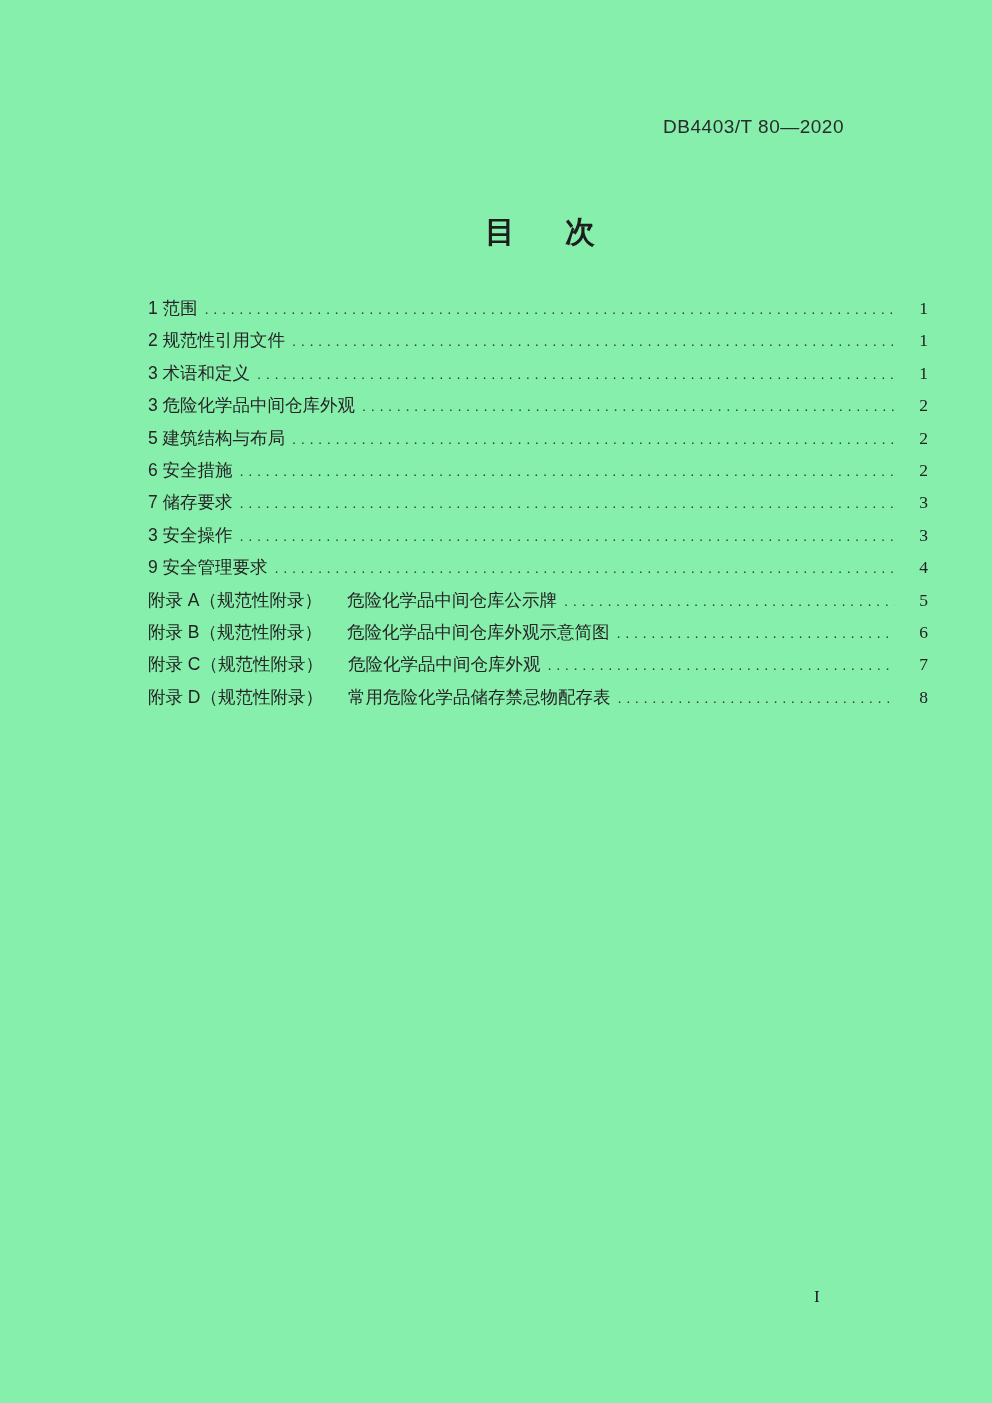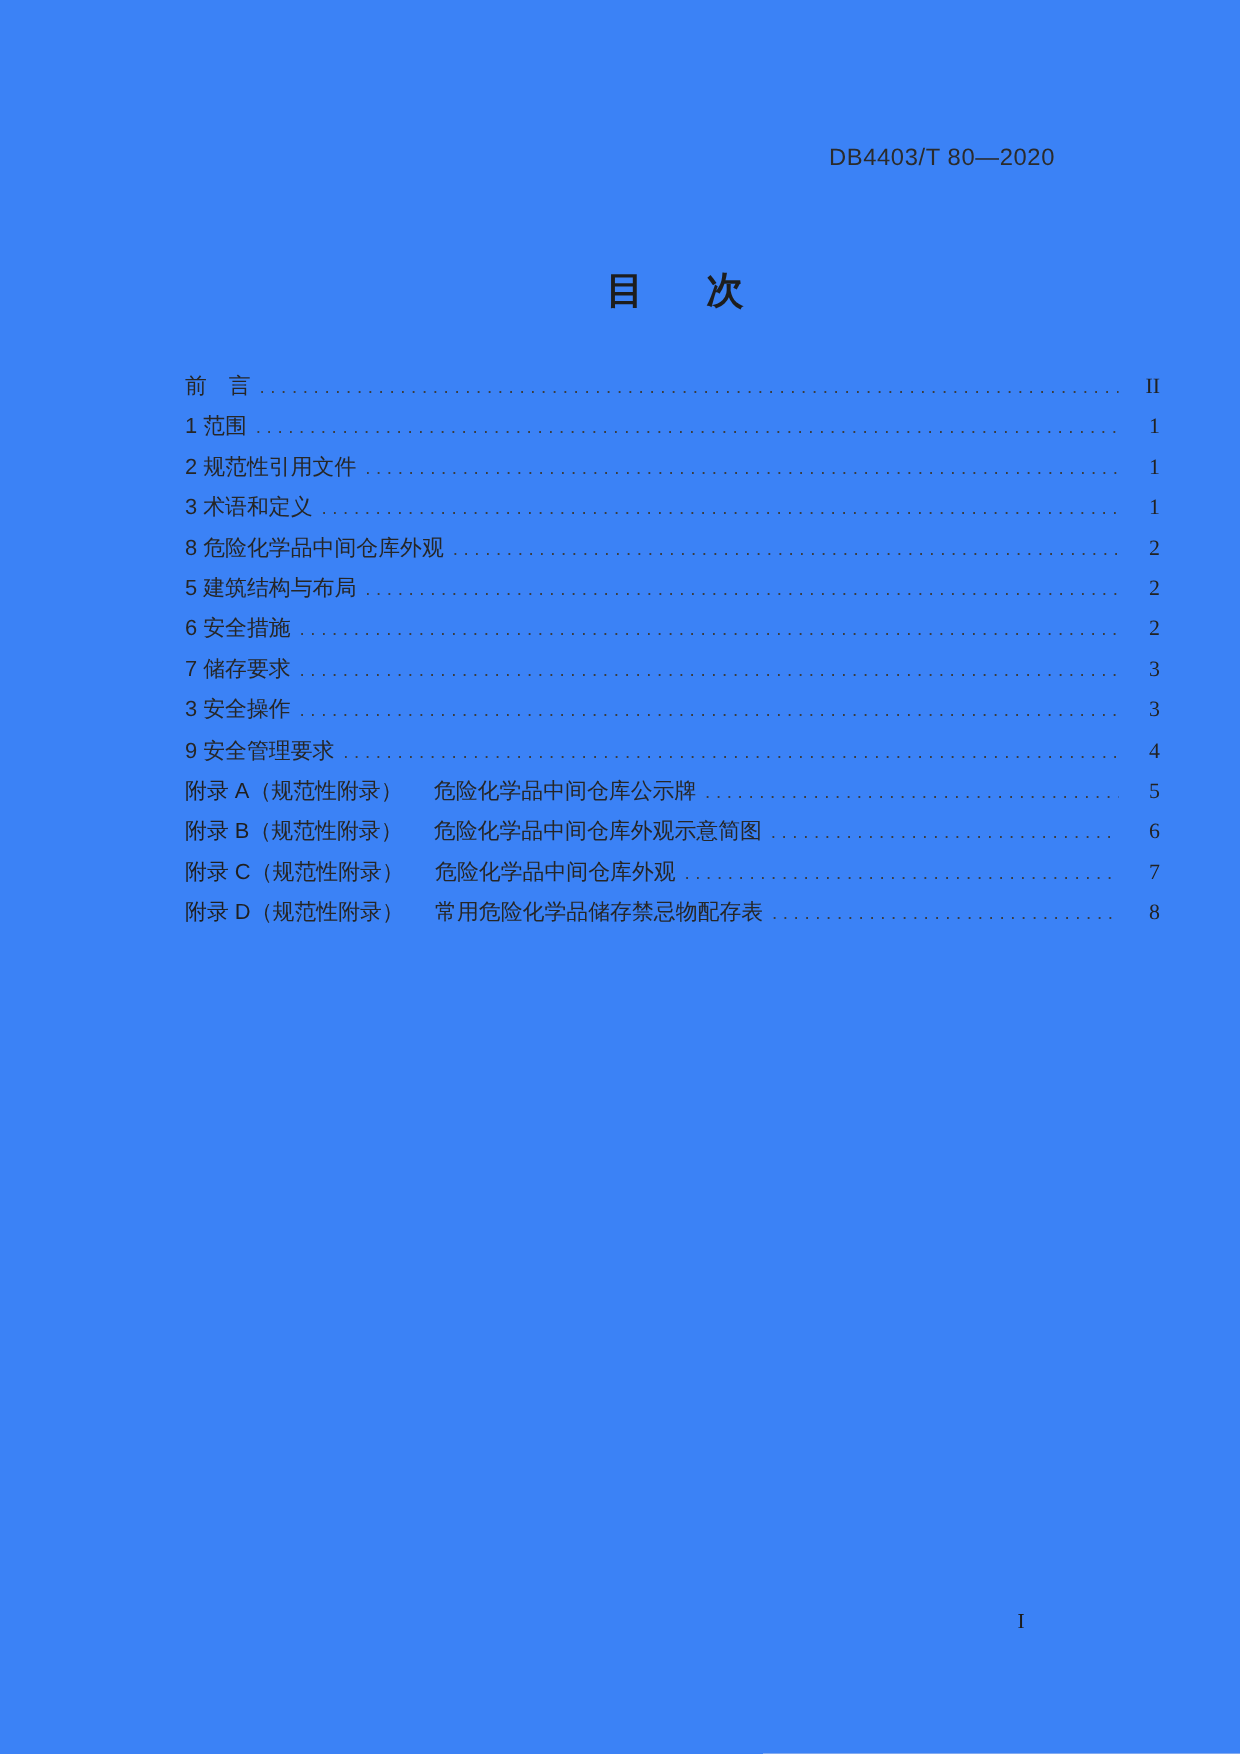--- a/index.html
+++ b/index.html
@@ -1,20 +1,20 @@
 <!DOCTYPE html>
 <html><head>
 <meta charset="utf-8">
 <style>
   html, body { margin: 0; padding: 0; background: #e9e9e9; }
   .page {
     position: relative;
     width: 992px;
     height: 1403px;
-    background: #3b82f6;
+    background: #86efac;
     font-family: "Liberation Sans", sans-serif;
     color: #242424;
     overflow: hidden;
     margin: 0 auto;
   }
   .doc-code {
     position: absolute;
     top: 116px;
     right: 148px;
     font-size: 19px;
@@ -86,46 +86,41 @@
 <body>
 
 <div class="page">
 
   <div class="doc-code">DB4403/T 80—2020</div>
 
   <div class="doc-title">目　次</div>
 
   <div class="toc">
 
-    <div class="toc-row">
-      <span class="lbl">前　言</span>
-      <span class="leader"></span>
-      <span class="pg">II</span>
-    </div>
 
     <div class="toc-row">
       <span class="lbl">1 范围</span>
       <span class="leader"></span>
       <span class="pg">1</span>
     </div>
 
     <div class="toc-row">
       <span class="lbl">2 规范性引用文件</span>
       <span class="leader"></span>
       <span class="pg">1</span>
     </div>
 
     <div class="toc-row">
       <span class="lbl">3 术语和定义</span>
       <span class="leader"></span>
       <span class="pg">1</span>
     </div>
 
     <div class="toc-row">
-      <span class="lbl">8 危险化学品中间仓库外观</span>
+      <span class="lbl">3 危险化学品中间仓库外观</span>
       <span class="leader"></span>
       <span class="pg">2</span>
     </div>
 
     <div class="toc-row">
       <span class="lbl">5 建筑结构与布局</span>
       <span class="leader"></span>
       <span class="pg">2</span>
     </div>
 

